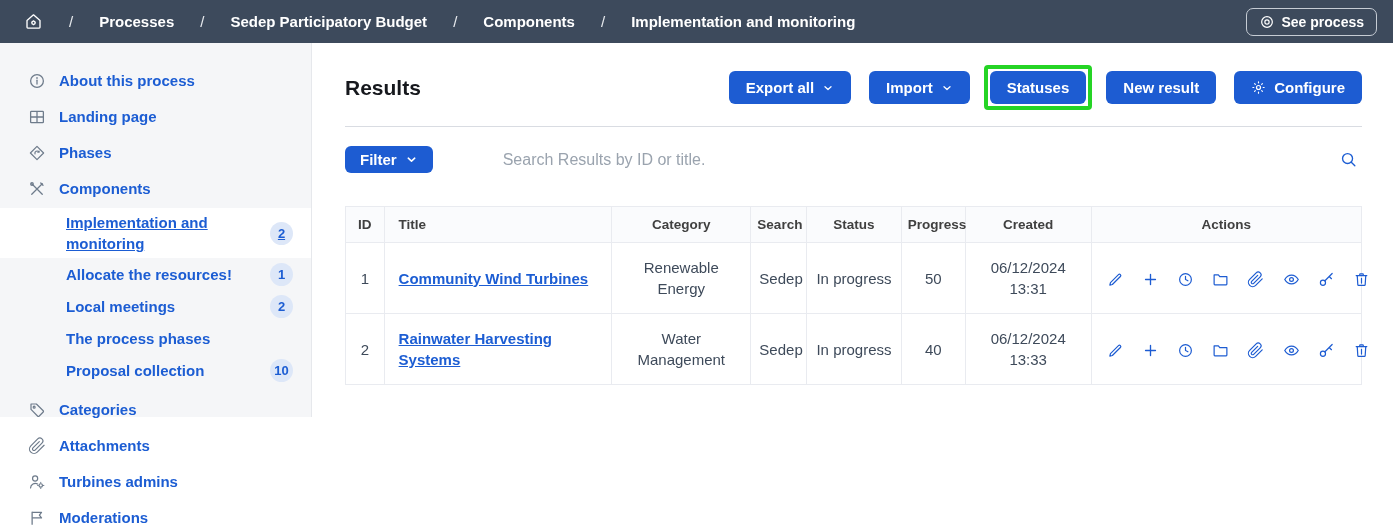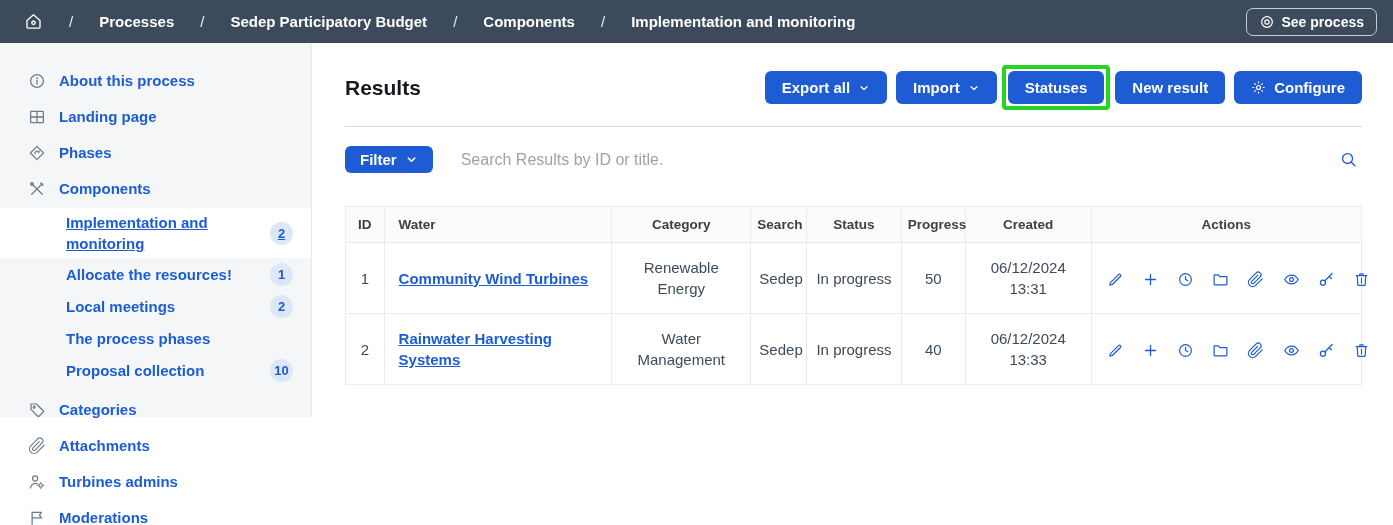--- a/index.html
+++ b/index.html
@@ -35,33 +35,33 @@
   .sub-item.active .lbl { font-weight:700; text-decoration:underline; }
   .badge { min-width:23px; height:23px; border-radius:50%; background:#dde7f8;
     color:#1c5dd3; font-size:13px; font-weight:700; display:flex; align-items:center;
     justify-content:center; padding:0 4px; }
   .sub-item.active .badge { text-decoration:underline; }
   .badge.hidden { visibility:hidden; }
 
   
   .main-header { display:flex; align-items:center; justify-content:space-between; }
   .page-title { font-size:21px; font-weight:700; color:#16181d; }
-  .toolbar { display:flex; align-items:center; gap:9px;padding-left:44px; }
+  .toolbar { display:flex; align-items:center; gap:18px;padding-left:44px; }
   .btn { background:#1d5cd2; color:#fff; border:none; border-radius:6px;
     font-family:"Liberation Sans", sans-serif; font-size:15px; font-weight:700;
     padding:8px 17px; display:flex; align-items:center; gap:8px; cursor:pointer;
     white-space:nowrap; }
   .btn svg { stroke:#fff; }
   .hl-box { border:4px solid #25d425; border-radius:4px; padding:2px; margin:0 -4px; }
   .divider { height:1px; background:#d9dce2; margin-top:16px; }
 
   
   .filter-row { display:flex; align-items:center; margin-top:19px; }
   .btn-filter { padding:5px 15px; }
-  .search-input { flex:1; border:none; outline:none; margin-left:28px; font-size:16px;
+  .search-input { flex:1; border:none; outline:none; margin-left:70px; font-size:16px;
     color:#444; font-family:"Liberation Sans", sans-serif; background:transparent; }
   .search-input::placeholder { color:#9aa3ae; opacity:1; }
   .search-btn { background:none; border:none; cursor:pointer; padding:0 4px; display:flex; }
   .search-btn svg { stroke:#1c5dd3; }
 
   
   table { width:100%; border-collapse:collapse; table-layout:fixed; margin-top:33px; }
   th, td { border:1px solid #e9ebf0; }
   th { background:#fafbfd; font-size:13.5px; font-weight:700; color:#404040;
     padding:10px 6px; text-align:center;margin-top:36px; }
@@ -256,21 +256,21 @@
           <col style="width:13.7%">
         <col style="width:5.5%">
           <col style="width:9.3%">
           <col style="width:6.3%">
         <col style="width:12.4%">
           <col style="width:26.6%">
       </colgroup>
       <thead>
         <tr>
           <th>ID</th>
-          <th class="left">Water</th>
+          <th class="left">Title</th>
           <th>Category</th>
           <th>Search</th>
           <th>Status</th>
           <th>Progress</th>
           <th>Created</th>
           <th>Actions</th>
         </tr>
       </thead>
       <tbody>
         <tr>

